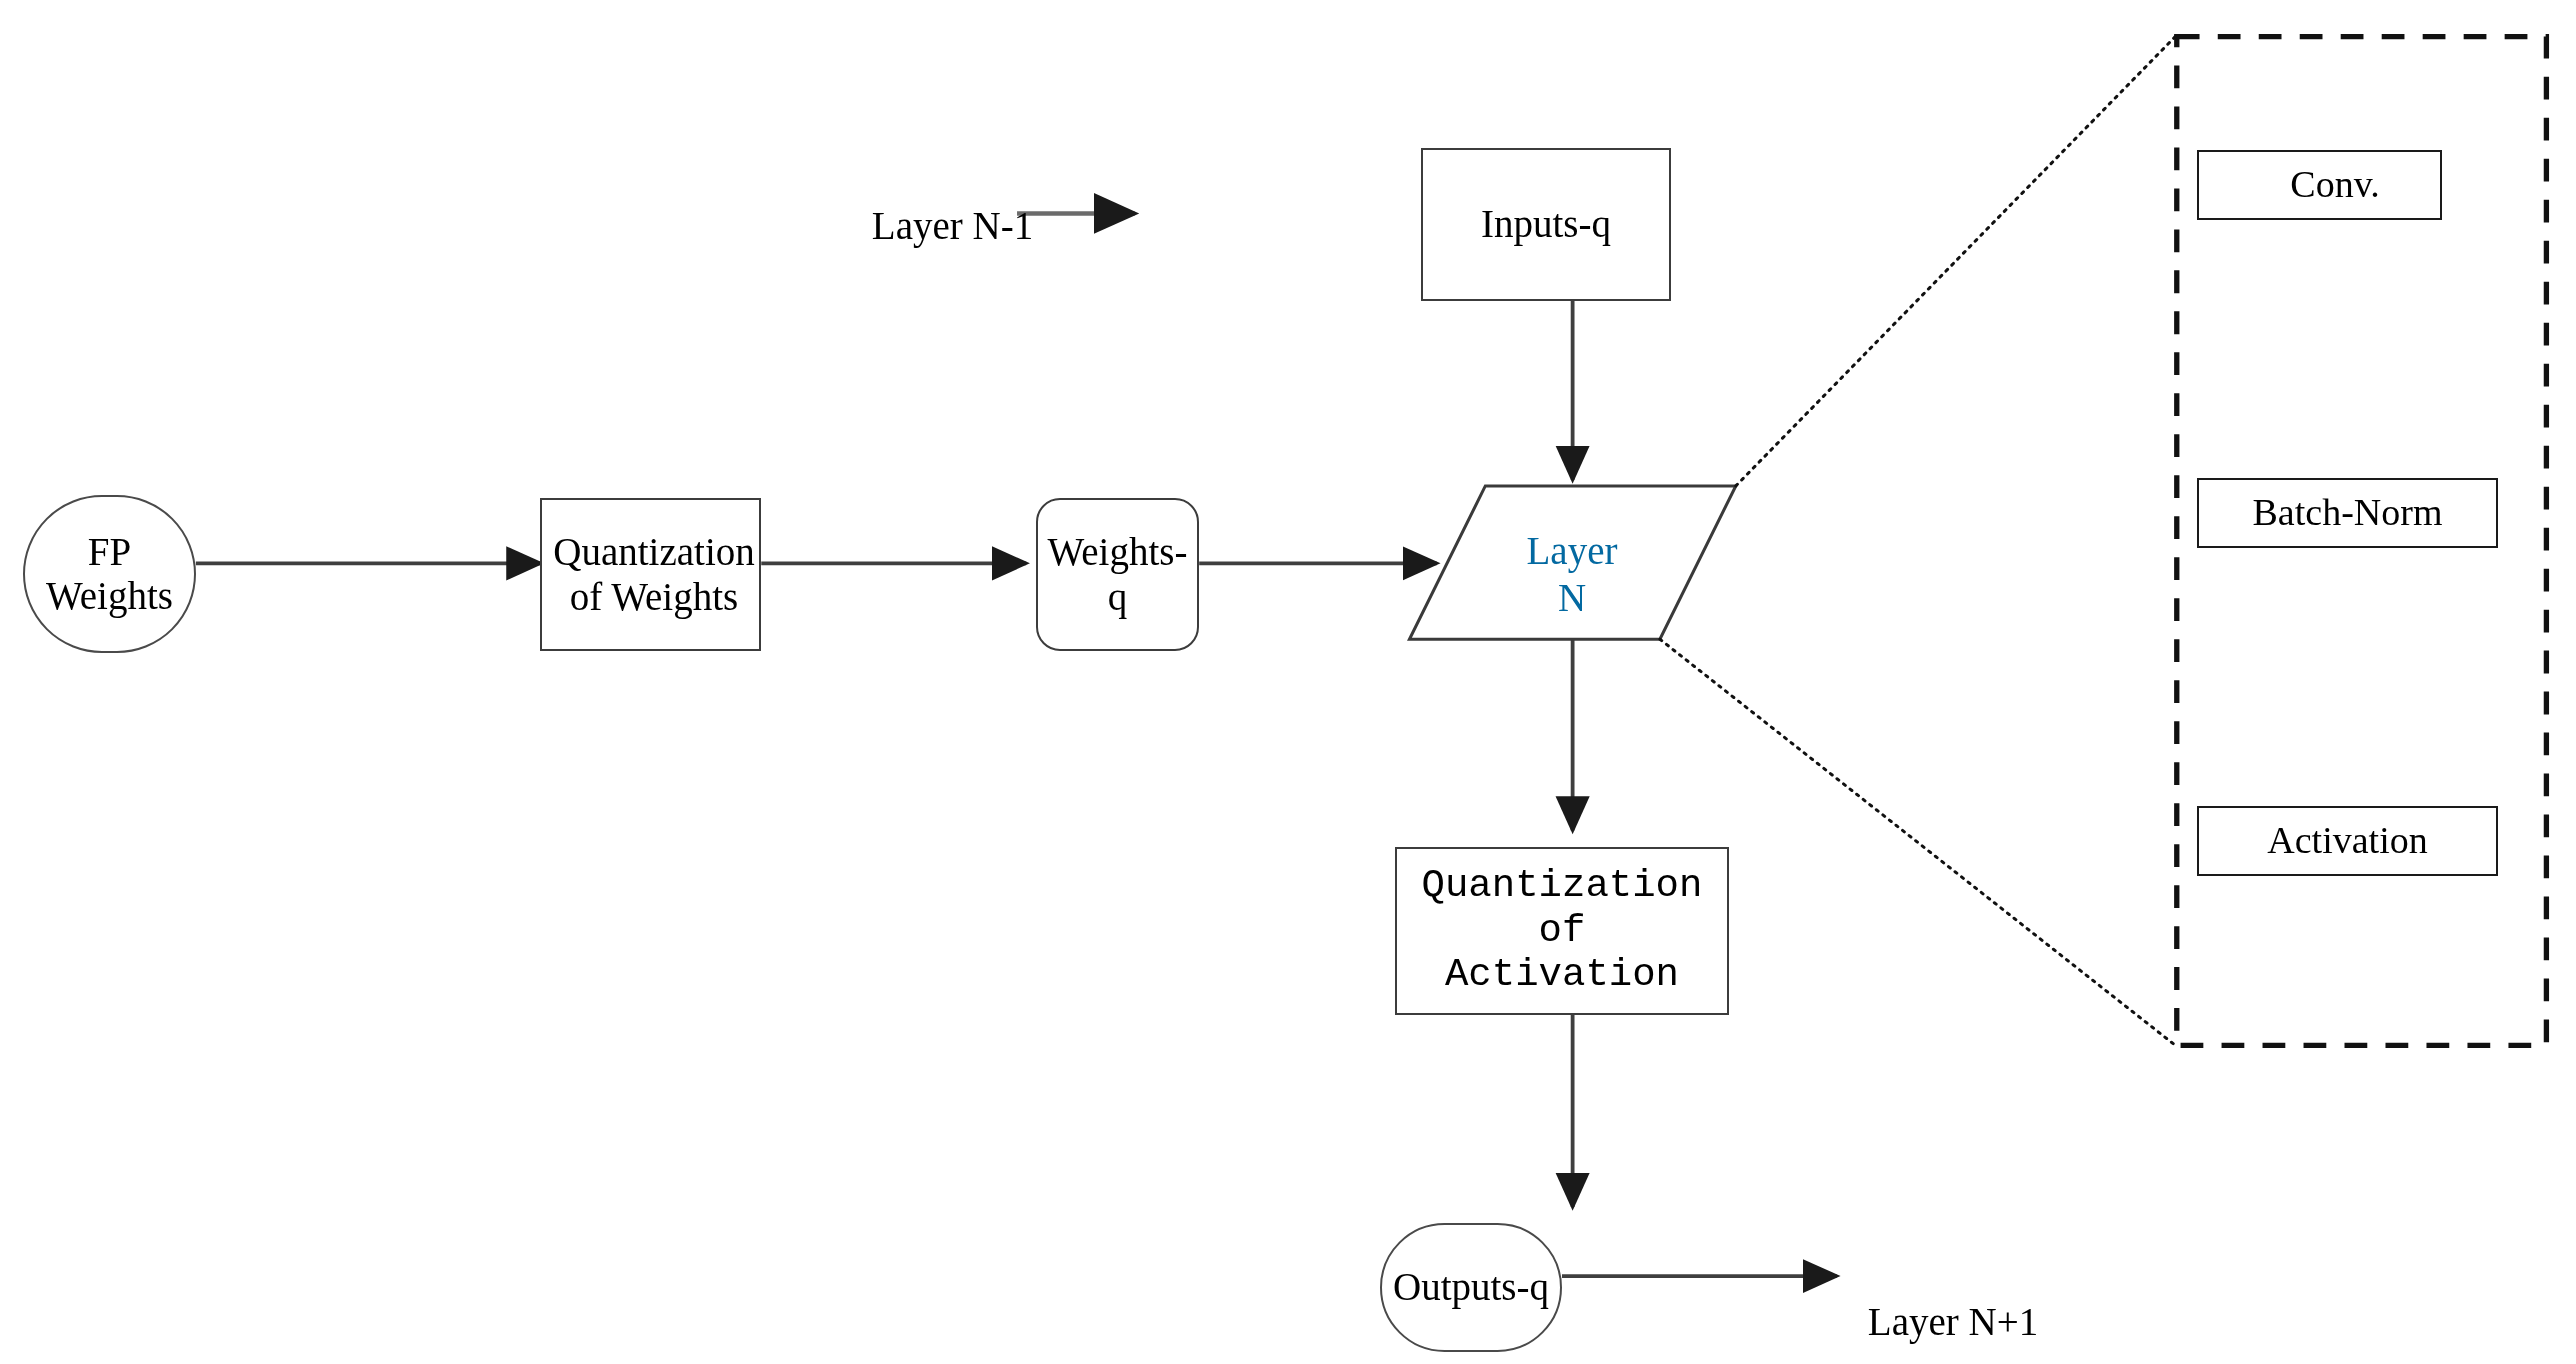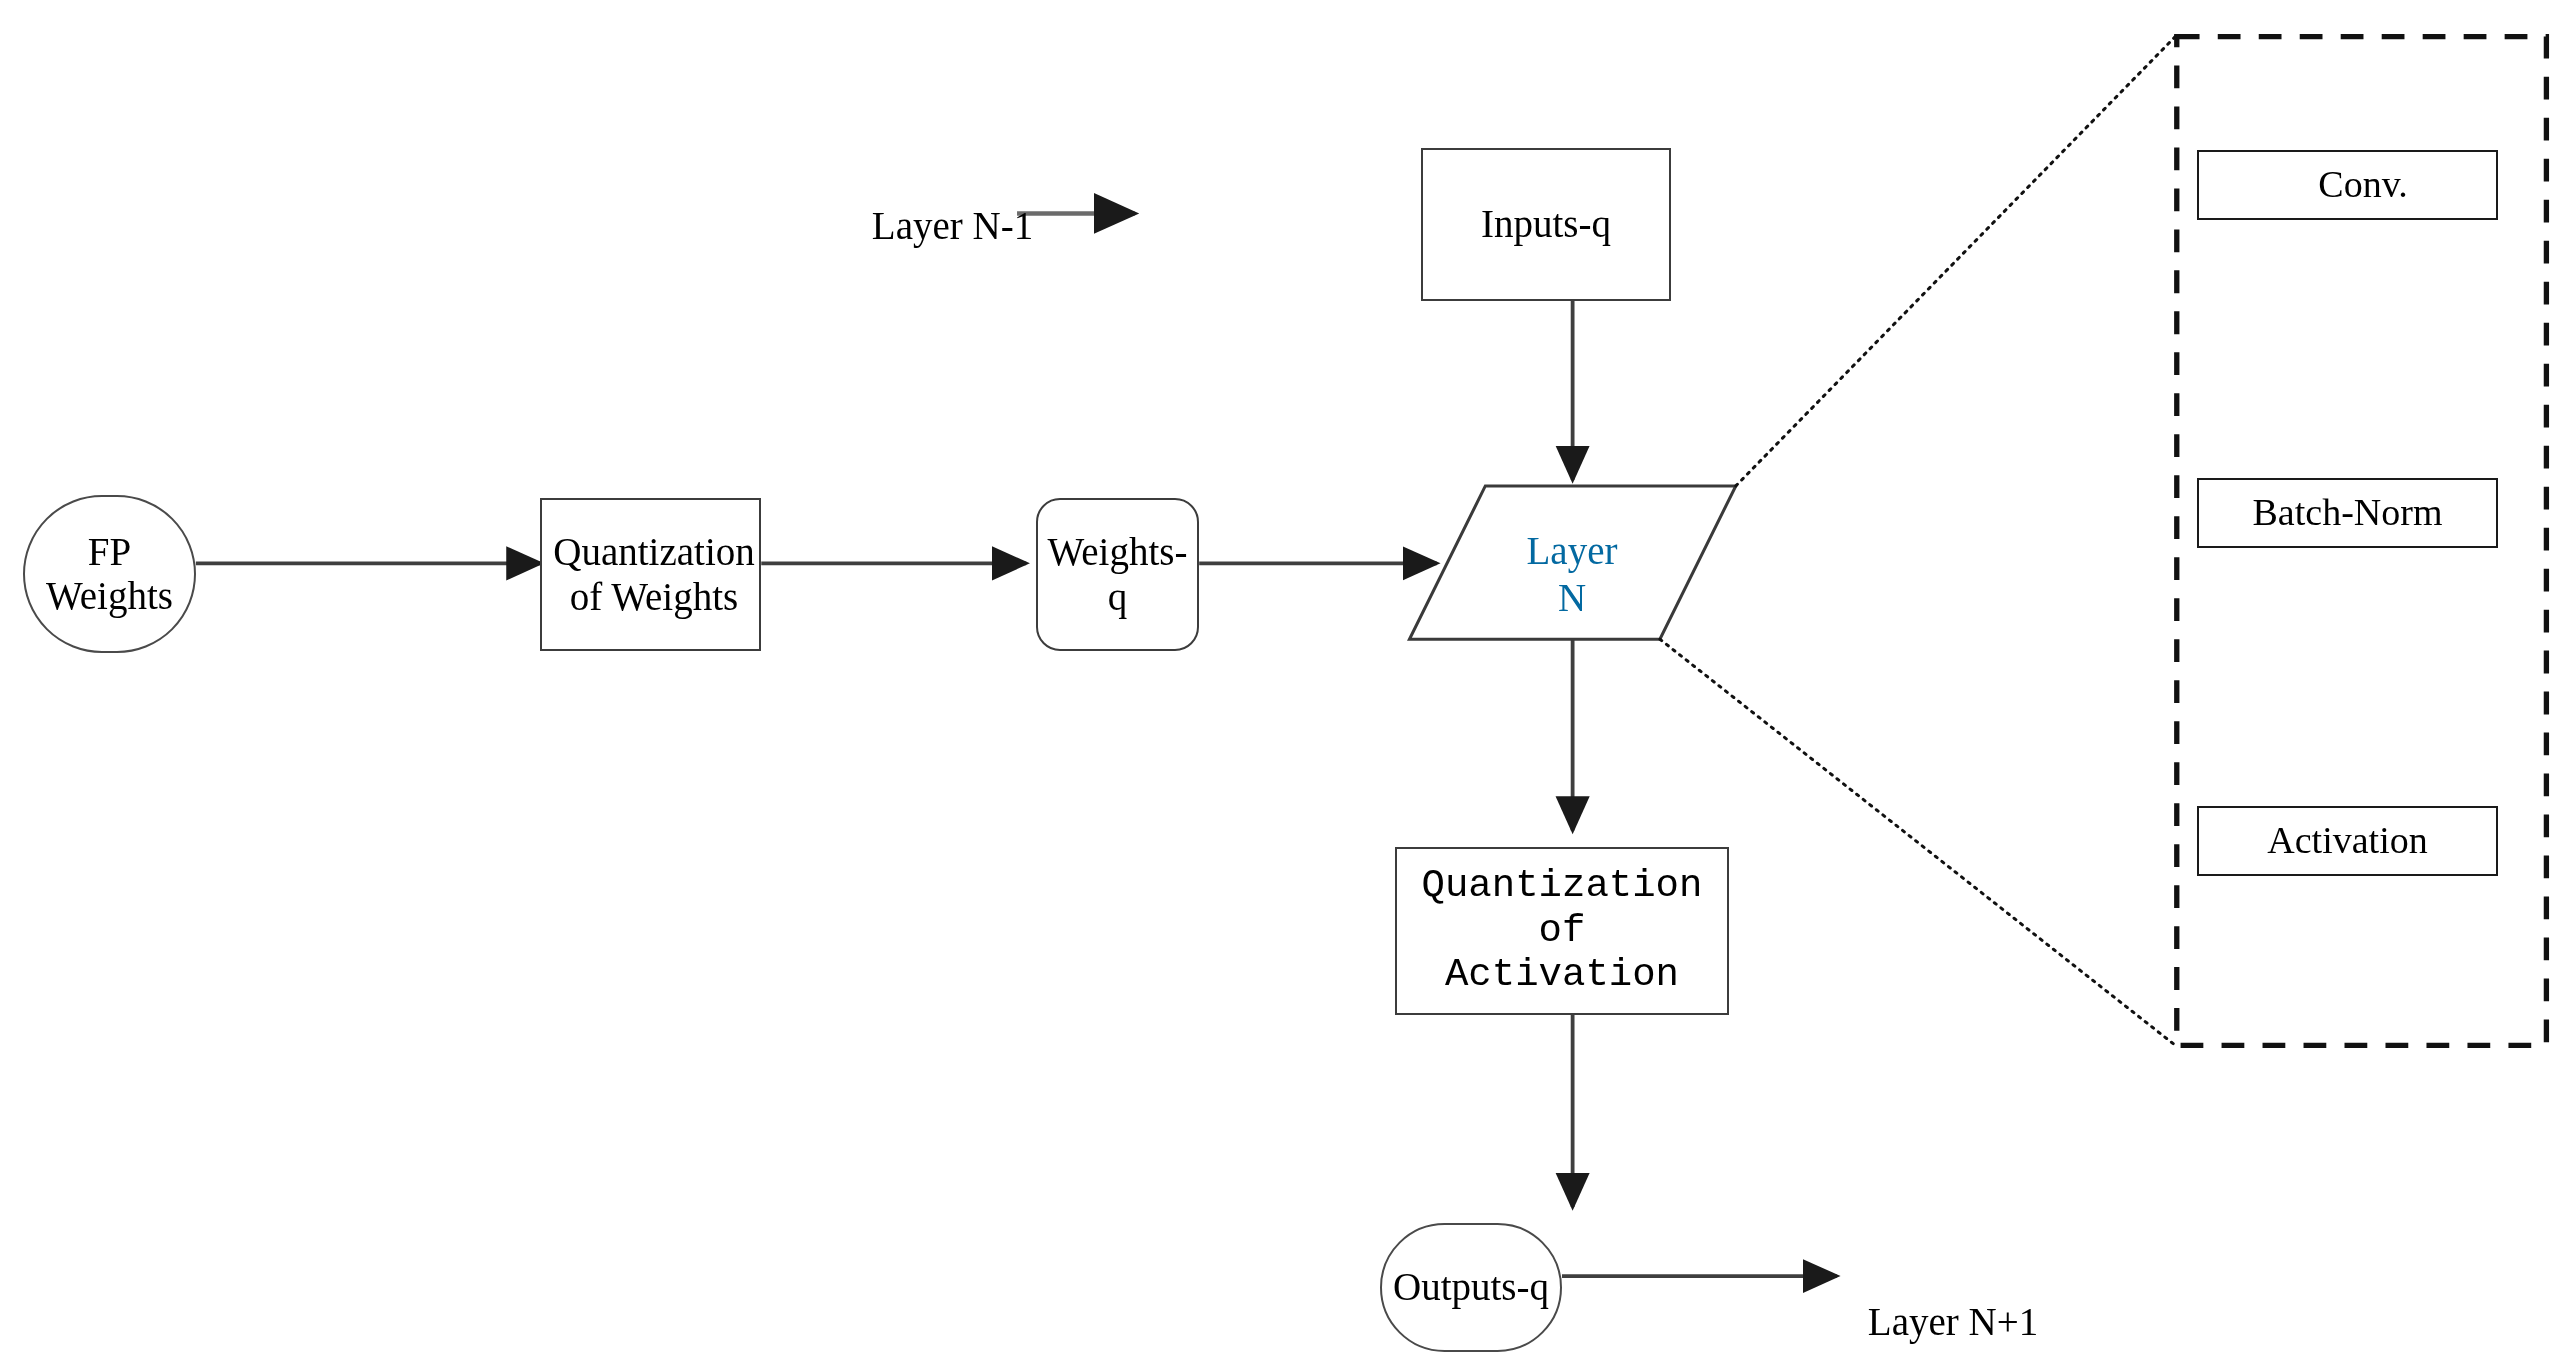--- a/index.html
+++ b/index.html
@@ -116,20 +116,20 @@
   <div class="para-text fs-big" style="left:1447px; top:486px; width:250px; height:153px;">Layer
 N</div>
 
   <div class="node rect fs-big" style="left:1395px; top:835px; width:334px; height:168px;font-family:Liberation Mono, monospace;">Quantization of
 Activation</div>
 
   <div class="node stadium fs-big" style="left:1380px; top:1211px; width:182px; height:129px;">Outputs-q</div>
 
   <div class="plain-label fs-big" style="left:1858px; top:1284px; width:190px; height:50px;">Layer N+1</div>
 
-  <div class="node rect-thin fs-med" style="left:2197px; top:150px; width:301px; height:70px;padding-left:31px;">Conv.</div>
+  <div class="node rect-thin fs-med" style="left:2197px; top:150px; width:245px; height:70px;padding-left:31px;">Conv.</div>
 
   <div class="node rect-thin fs-med" style="left:2197px; top:478px; width:301px; height:70px;">Batch-Norm</div>
 
   <div class="node rect-thin fs-med" style="left:2197px; top:806px; width:301px; height:70px;">Activation</div>
 
 </div>
 
 
 </body></html>

